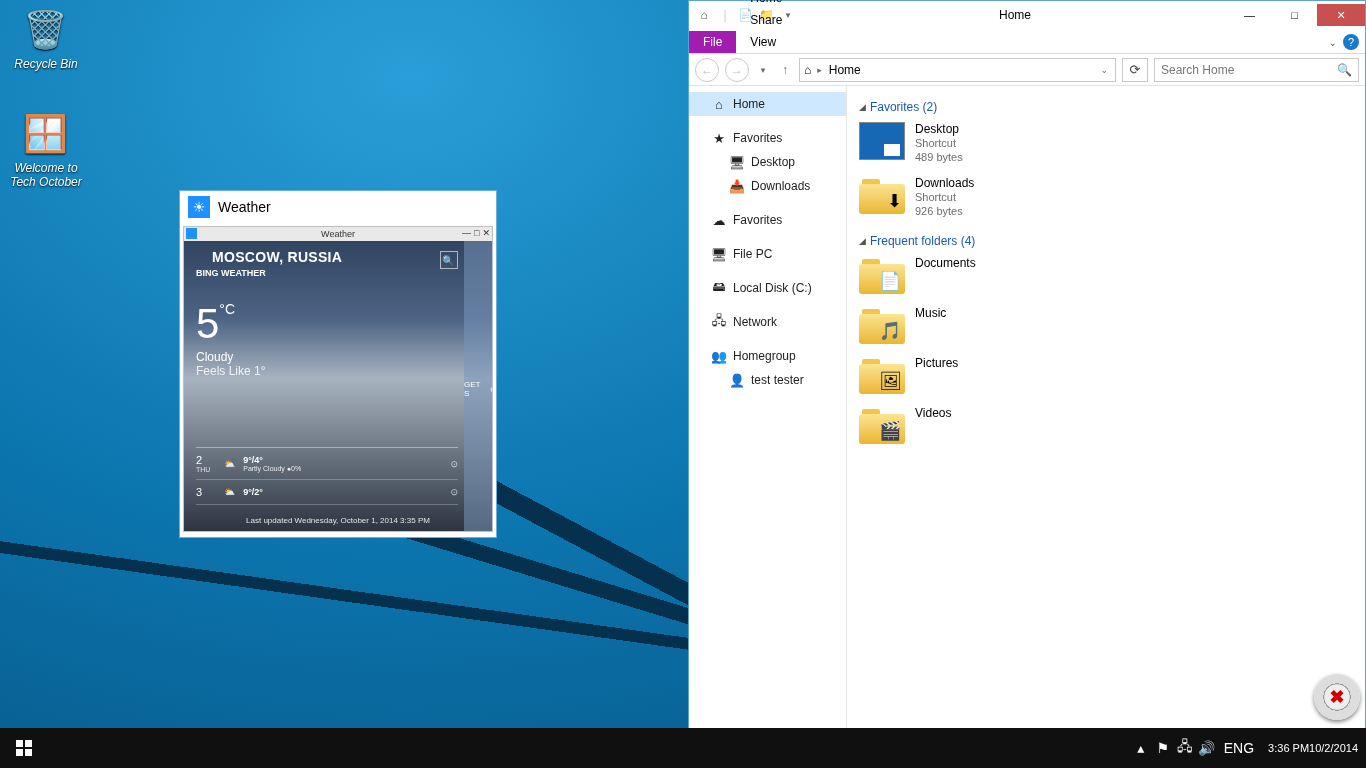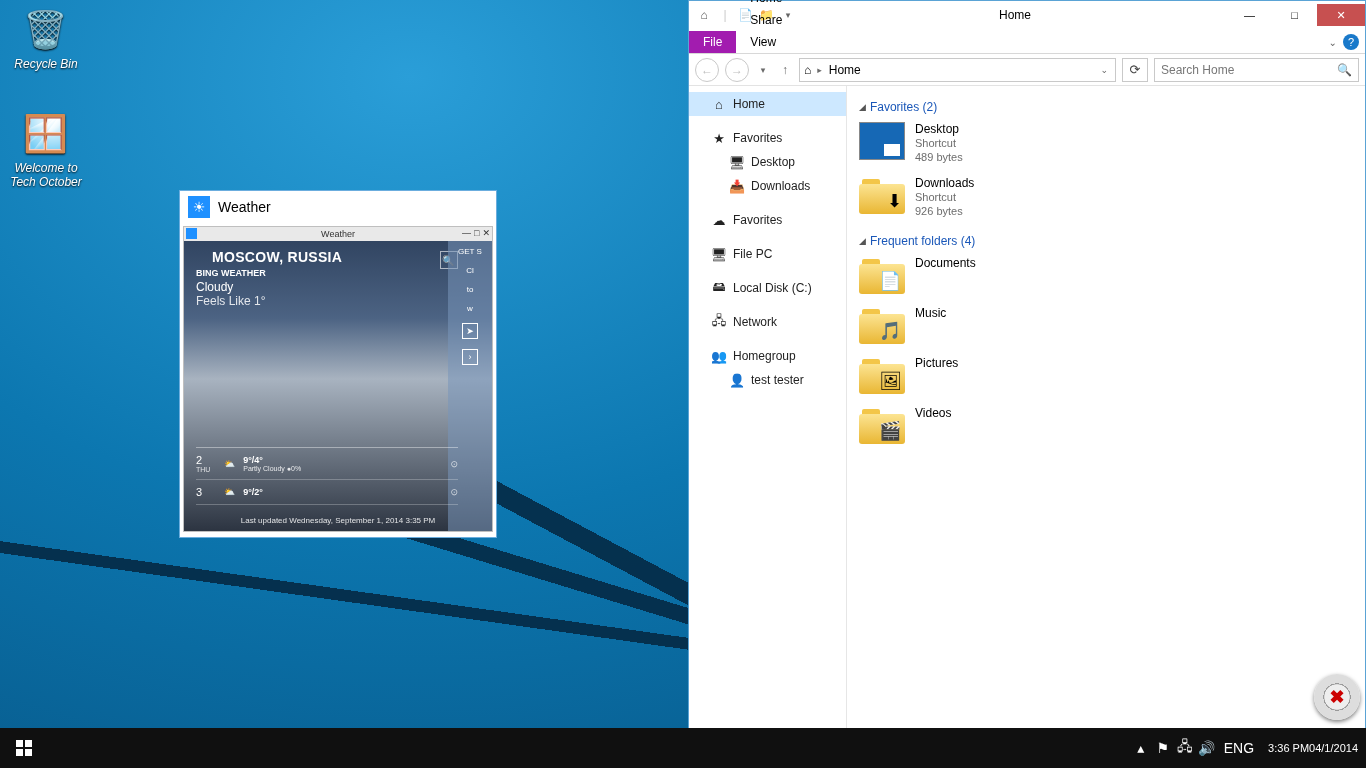--- a/index.html
+++ b/index.html
@@ -36,21 +36,21 @@
 .thumb .bar { height:14px; background:#e9e9e9; color:#333; display:flex; align-items:center; justify-content:center; font-size:9px; position:relative; }
 .thumb .bar .left-icn { position:absolute; left:2px; top:1px; width:11px; height:11px; background:#1e90ff; }
 .thumb .bar .wbtn { position:absolute; right:2px; top:1px; display:flex; gap:3px; font-size:9px; color:#333; }
 .thumb .body { padding:8px 12px; }
 .thumb .loc { font-weight:700; font-size:14px; letter-spacing:.3px;padding-left:16px; }
 .thumb .prov { font-size:9px; font-weight:700; margin-top:3px; }
 .thumb .temp { font-size:42px; font-weight:200; margin-top:22px; }
 .thumb .temp sup { font-size:14px; vertical-align:24px; }
 .thumb .cond { font-size:12px; margin-top:2px; }
 .thumb .feels { font-size:12px; opacity:.85; }
-.thumb .side { position:absolute; right:0; top:14px; bottom:0; width:44px; background:rgba(120,150,185,.55); display:flex; flex-direction:column; align-items:center; padding-top:6px; font-size:8px; gap:10px; }
+.thumb .side { position:absolute; right:0; top:14px; bottom:0; width:28px; background:rgba(120,150,185,.55); display:flex; flex-direction:row; align-items:center; padding-top:6px; font-size:8px; gap:10px; }
 .thumb .side .sq { width:16px; height:16px; border:1px solid #fff; display:flex; align-items:center; justify-content:center; font-size:9px; }
 .thumb .fc { position:absolute; left:12px; bottom:26px; right:34px; border-top:1px solid rgba(255,255,255,.4); }
 .thumb .fc-row { display:flex; align-items:center; gap:8px; padding:6px 0; border-bottom:1px solid rgba(255,255,255,.25); font-size:9px; }
 .thumb .fc-row .d { width:20px; font-size:11px; }
 .thumb .updated { position:absolute; bottom:6px; left:0; right:0; text-align:center; font-size:8px; opacity:.85; }
 .thumb .srch { position:absolute; right:34px; top:24px; width:18px; height:18px; border:1px solid rgba(255,255,255,.6); display:flex; align-items:center; justify-content:center; font-size:10px;}
 
 
 #explorer { position:absolute; right:0; top:0; width:678px; height:730px; background:#fff; border:1px solid #5aa3d5; display:flex; flex-direction:column; }
 .ex-titlebar { height:28px; background:#fff; display:flex; align-items:center; }
@@ -132,20 +132,21 @@
       <span class="wbtn">
           <span>—</span>
           <span>□</span>
           <span>✕</span>
         </span>
     </div>
     <div class="body">
       <div class="loc">MOSCOW, RUSSIA</div>
       <div class="prov">BING WEATHER</div>
       <div class="srch">🔍</div>
+      <div class="temp"><span>5</span><sup>°C</sup></div>
       <div class="cond">Cloudy</div>
       <div class="feels">Feels Like 1°</div>
     </div>
     <div class="side">
       <div style="font-size:8px">GET S</div>
       <div>Cl</div>
       <div>to</div>
       <div>w</div>
       <div class="sq">➤</div>
       <div class="sq">›</div>
@@ -157,21 +158,21 @@
           <span style="flex:1"><b>9°/4°</b><div style="font-size:7px;opacity:.85">Partly Cloudy ●0%</div></span>
           <span style="opacity:.7">⊙</span>
         </div>
         <div class="fc-row">
           <span class="d">3<div style="font-size:7px;opacity:.8"></div></span>
           <span>⛅</span>
           <span style="flex:1"><b>9°/2°</b><div style="font-size:7px;opacity:.85"> </div></span>
           <span style="opacity:.7">⊙</span>
         </div>
       </div>
-    <div class="updated">Last updated Wednesday, September 1, 2014 3:35 PM</div>
+    <div class="updated">Last updated Wednesday, October 1, 2014 3:35 PM</div>
   </div>
 </div>
 
 <div id="explorer">
   <div class="ex-titlebar">
     <div class="qat">
       <div class="qbtn">⌂</div>
       <div class="qbtn" style="color:#ccc">|</div>
       <div class="qbtn">📄</div>
       <div class="qbtn">📁</div>
@@ -343,16 +344,16 @@
       </div>
     </div>
   <div class="tb-right">
     <div class="tray-ico">▴</div>
     <div class="tray-ico">⚑</div>
     <div class="tray-ico">🖧</div>
     <div class="tray-ico">🔊</div>
     <div class="tray-ico" style="width:auto;padding:0 6px">ENG</div>
     <div id="clock">
       <span>3:36 PM</span>
-      <span>04/1/2014</span>
+      <span>10/2/2014</span>
     </div>
   </div>
 </div>
 
 </body></html>

